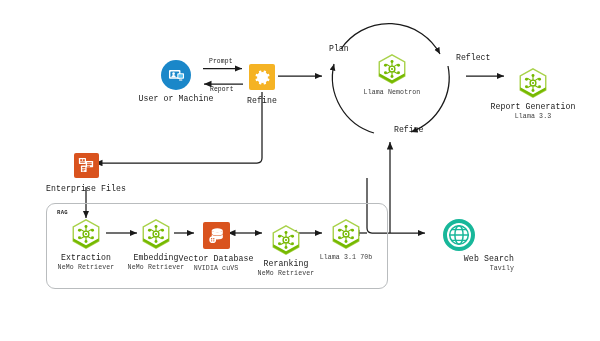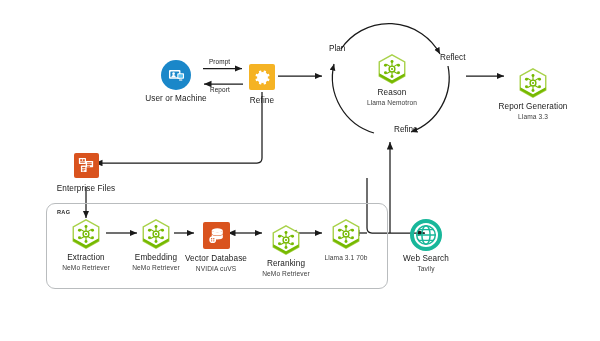--- a/index.html
+++ b/index.html
@@ -5,21 +5,21 @@
   html, body {
     margin: 0;
     padding: 0;
     background: #ffffff;
   }
   #canvas {
     position: relative;
     width: 600px;
     height: 341px;
     background: #ffffff;
-    font-family: Liberation Sans, sans-serif;
+    font-family: Liberation Mono, monospace;
     overflow: hidden;
   }
   svg.layer {
     position: absolute;
     left: 0; top: 0;
     width: 600px; height: 341px;
     overflow: visible;
   }
   .node {
     position: absolute;
@@ -129,21 +129,21 @@
     <line x1="466" y1="76" x2="504" y2="76" stroke="#1a1a1a" stroke-width="1.25" marker-end="url(#ah)"></line>
   </svg>
 
   <div class="rag-box" style="left:46px; top:203px; width:340px; height:84px;"></div>
   <div class="rag-title" style="left:57px; top:209px;">RAG</div>
 
   <div class="edge-lbl" style="left:209px; top:58px;">Prompt</div>
   <div class="edge-lbl" style="left:210px; top:86px;">Report</div>
 
   <div class="cycle-lbl" style="left:329px; top:44px;">Plan</div>
-  <div class="cycle-lbl" style="left:440px; top:53px;">Reflect</div>
+  <div class="cycle-lbl" style="left:456px; top:53px;">Reflect</div>
   <div class="cycle-lbl" style="left:374px; top:125px;margin-left:20px;">Refine</div>
 
   <div class="node" style="left:121px; top:56px;">
     <div class="icon-wrap">
       <div class="circ-icon" style="background:#1a87c9;">
         <svg width="19" height="19" viewBox="0 0 24 24" aria-hidden="true">
           <rect x="2.5" y="5" width="14.5" height="11" rx="1.3" fill="#ffffff"></rect>
           <rect x="4.3" y="6.8" width="11" height="7.4" rx="0.7" fill="#1a87c9"></rect>
           <circle cx="8.3" cy="9.7" r="1.7" fill="#ffffff"></circle>
           <path d="M5.4 14.2c0.4-2.0 1.6-2.9 2.9-2.9s2.5 0.9 2.9 2.9z" fill="#ffffff"></path>
@@ -184,21 +184,20 @@
           <circle cx="33.2" cy="29.3" r="2.1"></circle>
           <rect x="23.2" y="14" width="1.6" height="6.4"></rect>
           <rect x="23.2" y="27.6" width="1.6" height="6.4"></rect>
           <rect x="15.5" y="18.2" width="6.6" height="1.6" transform="rotate(30 18.8 19)"></rect>
           <rect x="26" y="18.2" width="6.6" height="1.6" transform="rotate(-30 29.3 19)"></rect>
           <rect x="15.5" y="28.4" width="6.6" height="1.6" transform="rotate(-30 18.8 29.2)"></rect>
           <rect x="26" y="28.4" width="6.6" height="1.6" transform="rotate(30 29.3 29.2)"></rect>
         </g>
       </svg>
     </div>
-    <div class="lbl">Reason</div>
     <div class="sub">Llama Nemotron</div>
   </div>
 
   <div class="node" style="left:478px; top:64px;">
     <div class="icon-wrap">
       <svg width="34" height="34" viewBox="0 0 48 48" aria-hidden="true">
         <path d="M24 4 L42 14 L42 34 L24 44 L6 34 L6 14 Z" fill="#ffffff" stroke="#a8d24a" stroke-width="2"></path>
         <path d="M24 44 L42 34 L42 30 L24 40 L6 30 L6 34 Z" fill="#76b900"></path>
         <g fill="#76b900">
           <circle cx="24" cy="24" r="4.1" fill="none" stroke="#76b900" stroke-width="2"></circle>
@@ -363,21 +362,21 @@
           <rect x="15.5" y="18.2" width="6.6" height="1.6" transform="rotate(30 18.8 19)"></rect>
           <rect x="26" y="18.2" width="6.6" height="1.6" transform="rotate(-30 29.3 19)"></rect>
           <rect x="15.5" y="28.4" width="6.6" height="1.6" transform="rotate(-30 18.8 29.2)"></rect>
           <rect x="26" y="28.4" width="6.6" height="1.6" transform="rotate(30 29.3 29.2)"></rect>
         </g>
       </svg>
     </div>
     <div class="sub">Llama 3.1 70b</div>
   </div>
 
-  <div class="node" style="left:371px; top:216px;">
+  <div class="node" style="left:404px; top:216px;text-align:right;">
     <div class="icon-wrap">
       <svg width="32" height="32" viewBox="0 0 32 32" aria-hidden="true">
         <circle cx="16" cy="16" r="14" fill="none" stroke="#18b79a" stroke-width="4"></circle>
         <circle cx="16" cy="16" r="9.3" fill="none" stroke="#18b79a" stroke-width="1.5"></circle>
         <ellipse cx="16" cy="16" rx="4.1" ry="9.3" fill="none" stroke="#18b79a" stroke-width="1.5"></ellipse>
         <line x1="6.7" y1="16" x2="25.3" y2="16" stroke="#18b79a" stroke-width="1.5"></line>
         <line x1="8.3" y1="10.6" x2="23.7" y2="10.6" stroke="#18b79a" stroke-width="1.3"></line>
         <line x1="8.3" y1="21.4" x2="23.7" y2="21.4" stroke="#18b79a" stroke-width="1.3"></line>
       </svg>
     </div>

